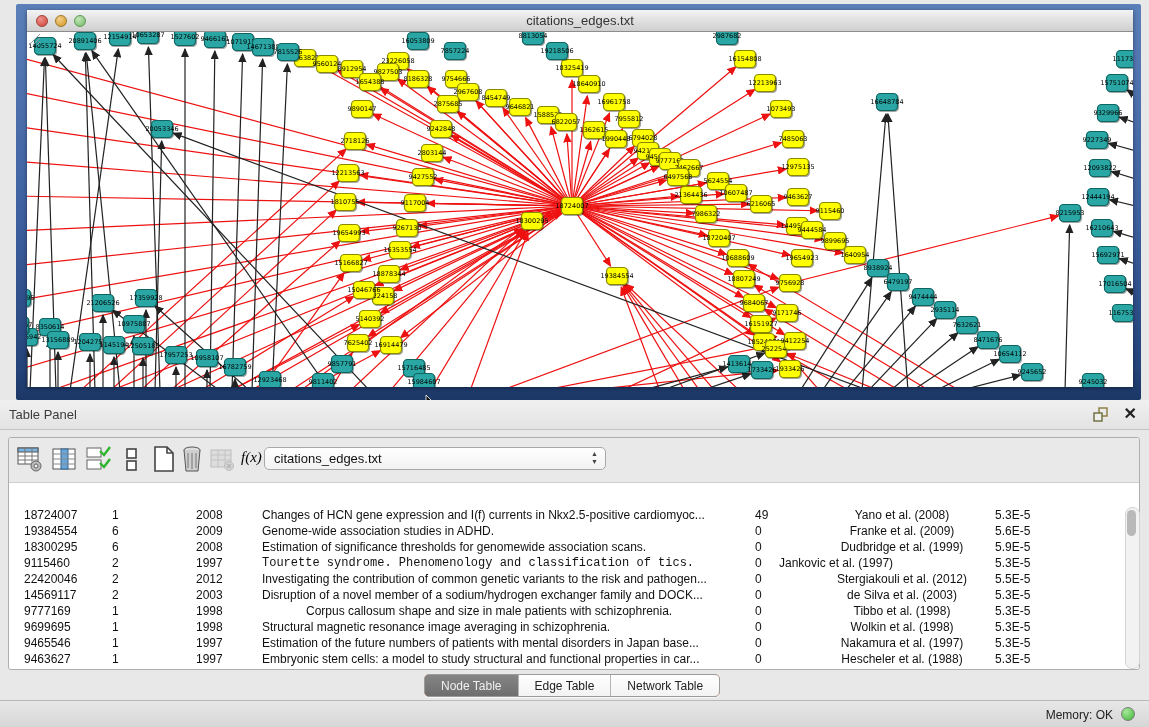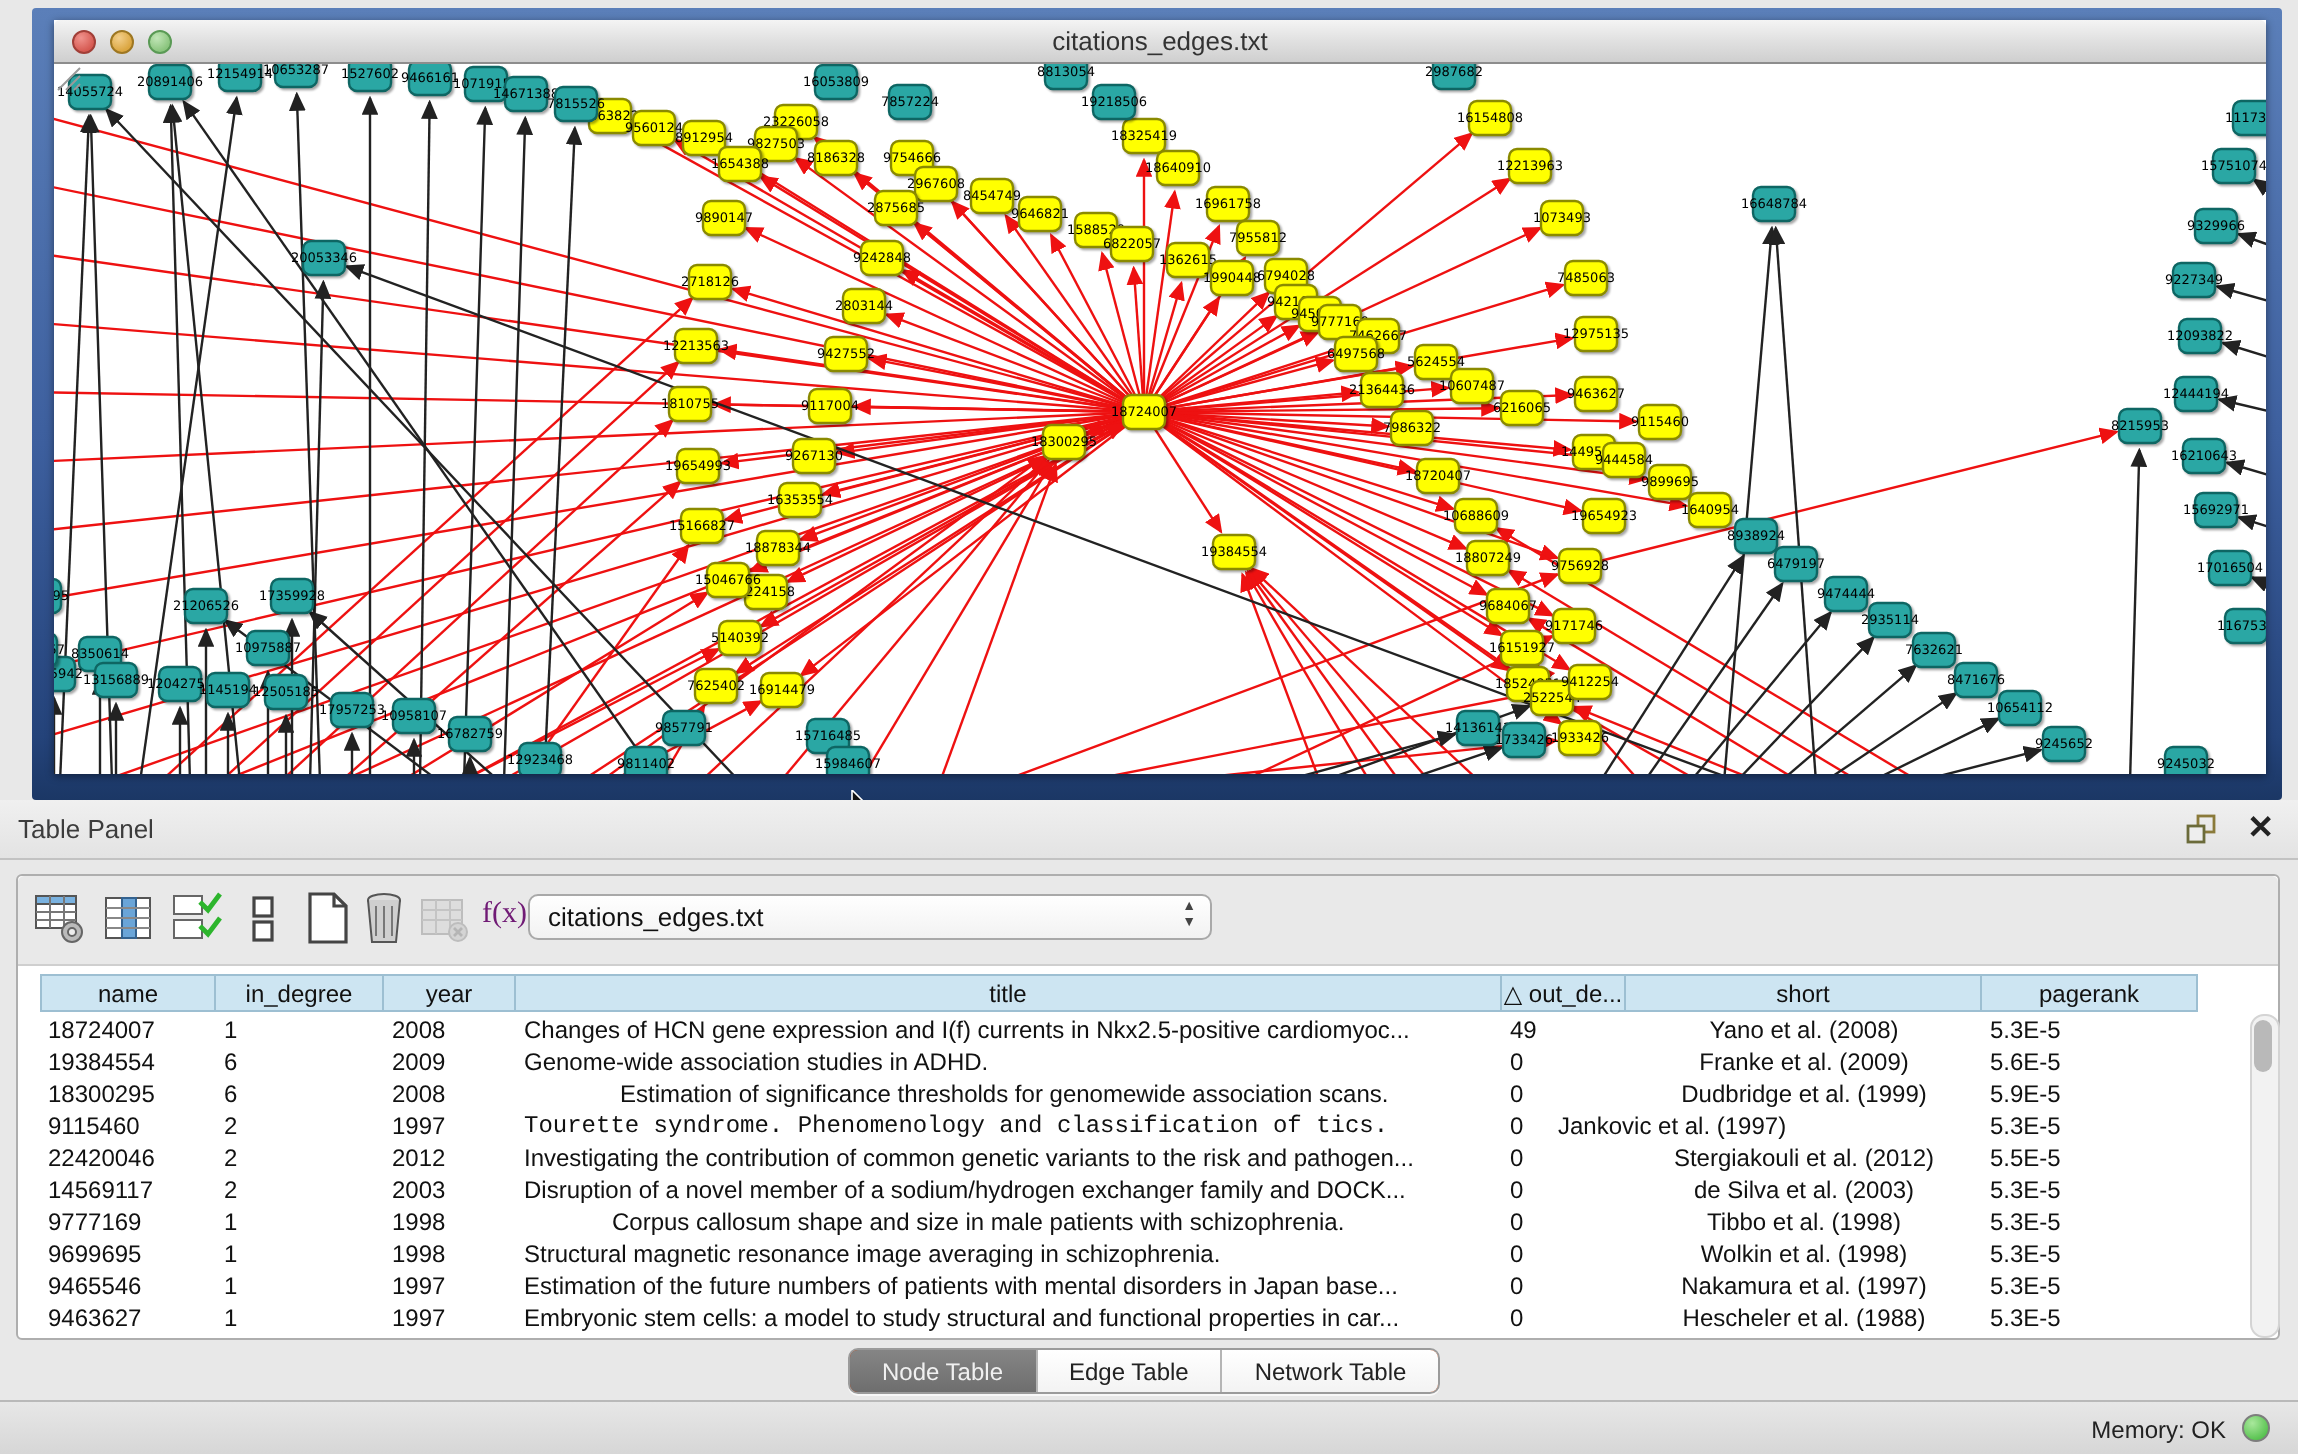--- a/index.html
+++ b/index.html
@@ -877,37 +877,28 @@
       <ellipse cx="13" cy="5" rx="8" ry="3" fill="#ddd" stroke="#555"></ellipse>
       <path d="M5 5 L7 26 h12 L21 5" fill="#cfcfcf" stroke="#555"></path>
       <path d="M9 8 v15 M13 8 v16 M17 8 v15" stroke="#777"></path>
     </svg>
     <svg class="tb-icon" style="left:200px" viewBox="0 0 26 28" opacity="0.45">
       <rect x="2" y="5" width="20" height="17" fill="#cfcfcf" stroke="#888"></rect>
       <path d="M2 10 h20 M2 15 h20 M9 5 v17 M16 5 v17" stroke="#999"></path>
       <circle cx="20" cy="21" r="4.5" fill="#bbb" stroke="#888"></circle>
         <path d="M18 19 l4 4 M22 19 l-4 4" stroke="#777" stroke-width="1.4"></path>
     </svg>
-    <div class="tb-icon" style="left:232px;font-size:15px;font-family:'Liberation Serif',serif;color:#701a75;padding-top:4px">f(x)</div>
+    <div class="tb-icon" style="left:232px;font-size:15px;font-family:'Liberation Serif',serif;font-style:italic;color:#000000;padding-top:4px">f(x)</div>
     <div class="combo">
       <span>citations_edges.txt</span>
       <span class="steppers">▲<br>▼</span>
     </div>
   </div>
 
   <div class="grid">
-    <div class="hdr-row" id="hdr-row">
-        <div class="hdr-cell" style="left: 6px; width: 88px;">name</div>
-        <div class="hdr-cell" style="left: 94px; width: 84px;">in_degree</div>
-        <div class="hdr-cell" style="left: 178px; width: 66px;">year</div>
-        <div class="hdr-cell" style="left: 244px; width: 493px;">title</div>
-        <div class="hdr-cell" style="left: 737px; width: 62px;">△ out_de...</div>
-        <div class="hdr-cell" style="left: 799px; width: 178px;">short</div>
-        <div class="hdr-cell" style="left: 977px; width: 108px;">pagerank</div>
-      </div>
     <div class="rows" id="rows">
         <div class="row" style="top: 0px;">
           <div class="cell" style="left: 10px; width: 80px;">18724007</div>
           <div class="cell" style="left: 98px; width: 76px;">1</div>
           <div class="cell" style="left: 182px; width: 58px;">2008</div>
           <div class="cell" style="left: 248px; width: 485px;">Changes of HCN gene expression and I(f) currents in Nkx2.5-positive cardiomyoc...</div>
           <div class="cell" style="left: 741px; width: 54px;">49</div>
           <div class="cell" style="left: 803px; width: 170px; text-align: center;">Yano et al. (2008)</div>
           <div class="cell" style="left: 981px; width: 100px;">5.3E-5</div>
         </div>
@@ -917,21 +908,21 @@
           <div class="cell" style="left: 182px; width: 58px;">2009</div>
           <div class="cell" style="left: 248px; width: 485px;">Genome-wide association studies in ADHD.</div>
           <div class="cell" style="left: 741px; width: 54px;">0</div>
           <div class="cell" style="left: 803px; width: 170px; text-align: center;">Franke et al. (2009)</div>
           <div class="cell" style="left: 981px; width: 100px;">5.6E-5</div>
         </div>
         <div class="row" style="top: 32px;">
           <div class="cell" style="left: 10px; width: 80px;">18300295</div>
           <div class="cell" style="left: 98px; width: 76px;">6</div>
           <div class="cell" style="left: 182px; width: 58px;">2008</div>
-          <div class="cell" style="left: 248px; width: 485px; margin-left: 48px;">Estimation of significance thresholds for genomewide association scans.</div>
+          <div class="cell" style="left: 248px; width: 485px;">Estimation of significance thresholds for genomewide association scans.</div>
           <div class="cell" style="left: 741px; width: 54px;">0</div>
           <div class="cell" style="left: 803px; width: 170px; text-align: center;">Dudbridge et al. (1999)</div>
           <div class="cell" style="left: 981px; width: 100px;">5.9E-5</div>
         </div>
         <div class="row" style="top: 48px;">
           <div class="cell" style="left: 10px; width: 80px;">9115460</div>
           <div class="cell" style="left: 98px; width: 76px;">2</div>
           <div class="cell" style="left: 182px; width: 58px;">1997</div>
           <div class="cell" style="left: 248px; width: 485px; font-family: Liberation Mono, monospace;">Tourette syndrome. Phenomenology and classification of tics.</div>
           <div class="cell" style="left: 741px; width: 54px;">0</div>

